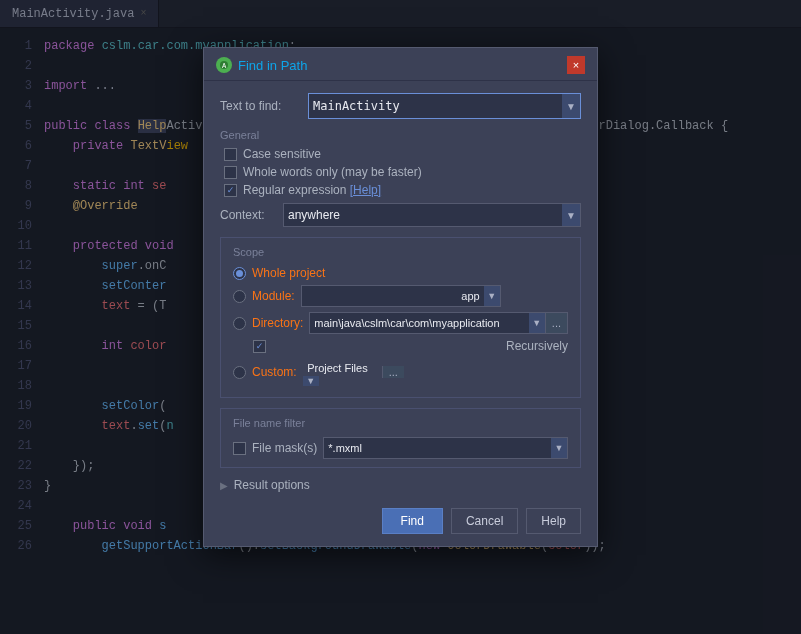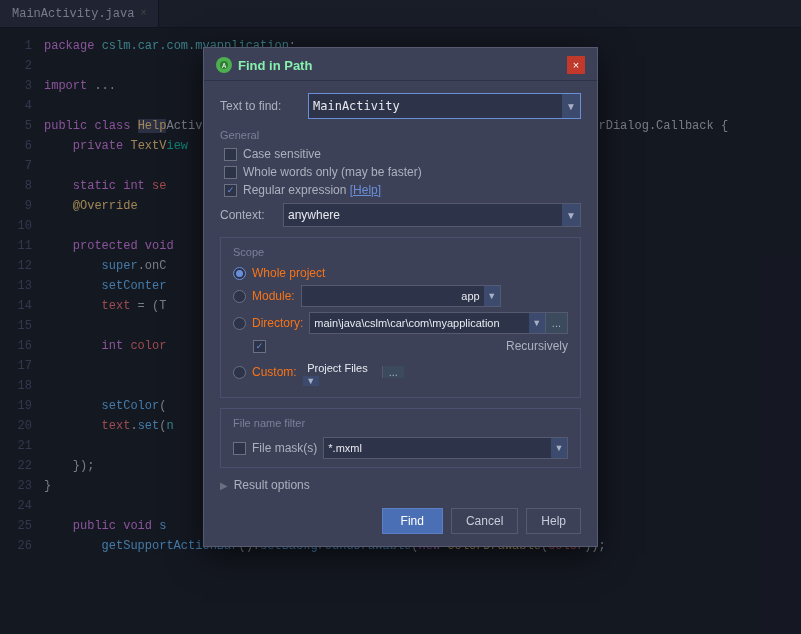--- a/index.html
+++ b/index.html
@@ -130,24 +130,24 @@
       height: 16px;
       background: #4caf50;
       border-radius: 50%;
       display: flex;
       align-items: center;
       justify-content: center;
       font-size: 10px;
     }
 
     .dialog-title-text {
-      color: #86efac;
+      color: #0ea5e9;
       font-size: 13px;
       font-family: 'Segoe UI', Arial, sans-serif;
-      font-weight: bold;
+      font-weight: normal;
     }
 
     .dialog-close-btn {
       width: 18px;
       height: 18px;
       background: #c0392b;
       display: flex;
       align-items: center;
       justify-content: center;
       cursor: pointer;
@@ -580,21 +580,21 @@
         <div>24</div>
         <div>25</div>
       <div>26</div>
     </div>
     <div class="code-area">
       <div class="code-line"><span class="kw">package</span> <span class="pkg">cslm.car.com.myapplication</span>;</div>
       <div class="code-line">&nbsp;</div>
       <div class="code-line"><span class="kw">import</span> <span style="color:#aab0c4">...</span></div>
       <div class="code-line">&nbsp;</div>
       <div class="code-line"><span class="kw">public class</span> <span class="hi"><span class="cls">Help</span></span><span style="color:#abb2bf">Activity extends AppCompatActivity implements ActivityChooserDialog.Callback {</span></div>
-      <div class="code-line">&nbsp;&nbsp;&nbsp;&nbsp;<span class="kw">private</span> <span class="cls">TextV</span><span style="color:#14b8a6">iew</span></div>
+      <div class="code-line">&nbsp;&nbsp;&nbsp;&nbsp;<span class="kw">private</span> <span class="cls">TextV</span><span style="color:#eab308">iew</span></div>
       <div class="code-line">&nbsp;</div>
       <div class="code-line">&nbsp;&nbsp;&nbsp;&nbsp;<span class="kw">static int</span> <span class="var">se</span></div>
       <div class="code-line">&nbsp;&nbsp;&nbsp;&nbsp;<span style="color:#e5c07b">@Override</span></div>
       <div class="code-line">&nbsp;</div>
       <div class="code-line">&nbsp;&nbsp;&nbsp;&nbsp;<span class="kw">protected void</span></div>
       <div class="code-line">&nbsp;&nbsp;&nbsp;&nbsp;&nbsp;&nbsp;&nbsp;&nbsp;<span class="fn">super</span>.onC</div>
       <div class="code-line">&nbsp;&nbsp;&nbsp;&nbsp;&nbsp;&nbsp;&nbsp;&nbsp;<span class="fn">setConter</span></div>
       <div class="code-line">&nbsp;&nbsp;&nbsp;&nbsp;&nbsp;&nbsp;&nbsp;&nbsp;<span class="var">text</span> = (T</div>
       <div class="code-line">&nbsp;</div>
       <div class="code-line">&nbsp;&nbsp;&nbsp;&nbsp;&nbsp;&nbsp;&nbsp;&nbsp;<span class="kw">int</span> <span class="var">color</span></div>

